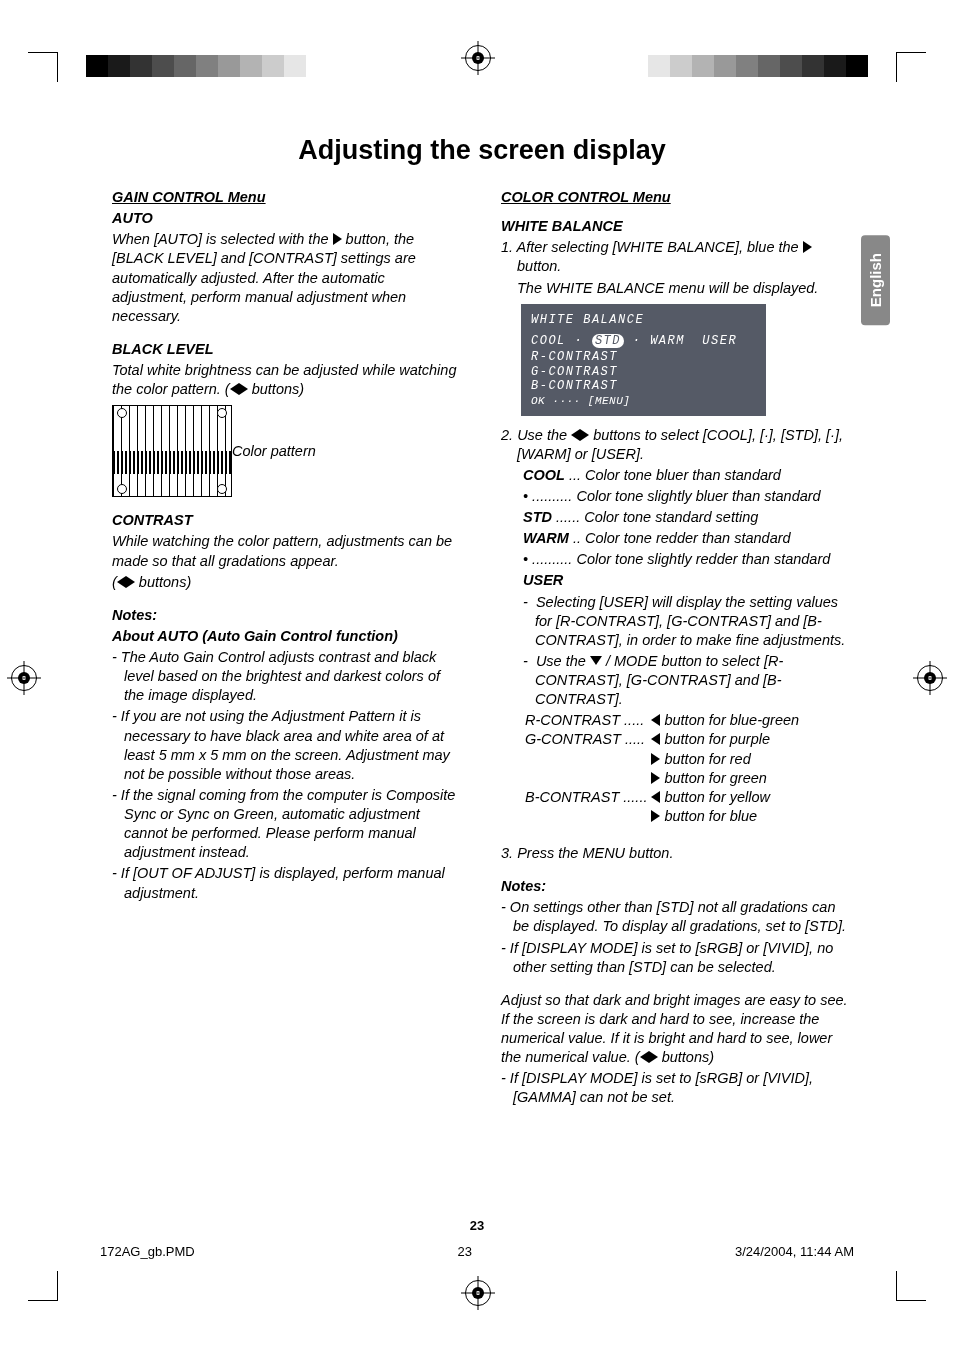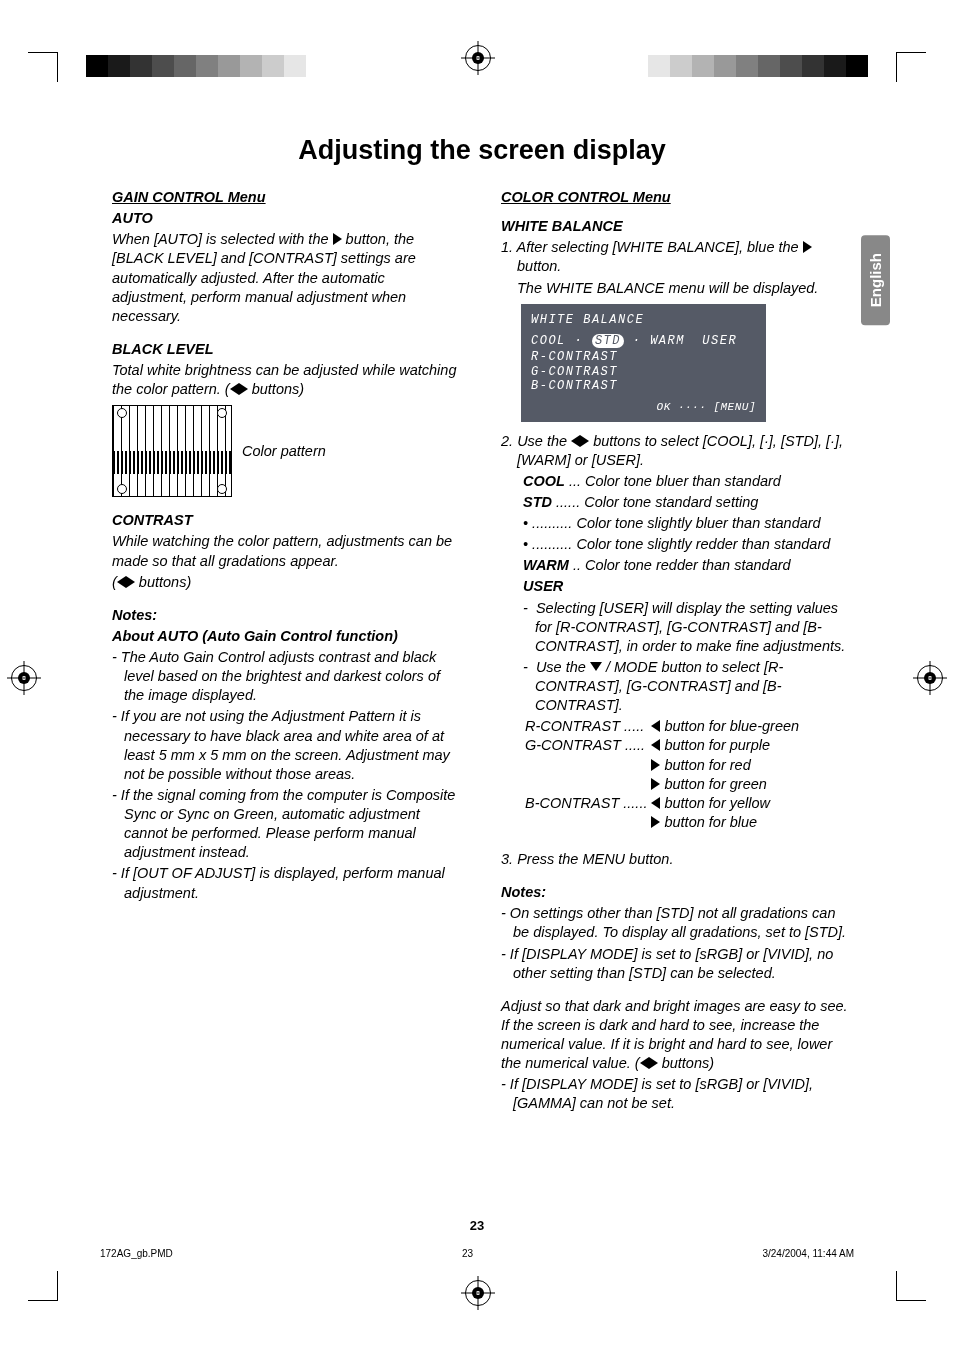--- a/index.html
+++ b/index.html
@@ -58,21 +58,21 @@
   .list-dash { padding-left: 12px; text-indent: -12px; margin: 0 0 2px 0; }
   .list-dash.last { margin-bottom: 14px; }
 
   .tri-r, .tri-l, .tri-d {
     display: inline-block; width: 0; height: 0; vertical-align: -1px;
   }
   .tri-r { border-top: 6px solid transparent; border-bottom: 6px solid transparent; border-left: 9px solid #000; }
   .tri-l { border-top: 6px solid transparent; border-bottom: 6px solid transparent; border-right: 9px solid #000; }
   .tri-d { border-left: 6px solid transparent; border-right: 6px solid transparent; border-top: 9px solid #000; vertical-align: 1px; }
 
-  .pattern-wrap { display:flex; align-items:center; gap:10px; margin: 6px 0 14px 0; }
+  .pattern-wrap { display:flex; align-items:center; margin: 6px 0 14px 0; }
   .pattern {
     width: 120px; height: 92px;
     border: 1px solid #000;
     display: flex; flex-direction: column;
   }
   .pattern .row { flex:1; position:relative; }
   .pattern .row.lines::before {
     content:""; position:absolute; inset:0;
     background-image: repeating-linear-gradient(to right, #000 0 1px, transparent 1px 8px);
   }
@@ -90,38 +90,38 @@
     color:#fff;
     padding: 8px 10px 6px 10px;
     width: 245px;
     font-family: "Courier New", monospace;
     font-size: 12px;
     letter-spacing: 1.5px;
     line-height: 1.45;
     margin: 6px 0 10px 20px;
   }
   .osd .sel { background:#fff; color:#555a66; padding: 0 3px; border-radius: 8px; }
-  .osd .ok { text-align: right; font-size: 11px; letter-spacing: 0.5px; margin-top: 6px; }
+  .osd .ok { text-align: left; font-size: 11px; letter-spacing: 0.5px; }
 
   .indent { margin-left: 22px; }
 
   .lang-tab {
     position: absolute;
     top: 100px; right: -38px;
     background:#888; color:#fff;
     padding: 18px 6px;
     font-size: 15px; font-weight: bold;
     writing-mode: vertical-rl; transform: rotate(180deg);
     border-radius: 4px;
   }
 
   .footer {
     position:absolute; bottom: 92px; left: 100px; right: 100px;
     display:flex; justify-content:space-between;
-    font-size: 10px; color:#000;
+    font-size: 13px; color:#000;
   }
   .pagenum { position:absolute; bottom: 118px; left: 0; right: 0; text-align:center; font-size: 13px; font-weight: bold; }
 
   table.contrast { border-collapse: collapse; margin-left: 22px; }
   table.contrast td { padding: 0 2px; vertical-align: top; }
 </style>
 </head>
 <body>
 
 <div class="crop-tl"></div>
@@ -243,24 +243,24 @@
           <div>R-CONTRAST</div>
           <div>G-CONTRAST</div>
           <div>B-CONTRAST</div>
         </div>
         <div class="ok">OK ···· [MENU]</div>
       </div>
 
       <div class="list-dash" style="text-indent:-16px;padding-left:16px">2. <span>Use the </span><span class="tri-l"></span><span class="tri-r"></span><span> buttons to select [COOL], [·], [STD], [·], [WARM] or [USER].</span></div>
 
       <div class="indent tight"><span class="bold">COOL</span><span> ... Color tone bluer than standard</span></div>
+      <div class="indent tight">• .......... Color tone slightly bluer than standard</div>
       <div class="indent tight"><span class="bold">STD</span><span> ...... Color tone standard setting</span></div>
-      <div class="indent tight">• .......... Color tone slightly bluer than standard</div>
+      <div class="indent tight"><span class="bold">WARM</span><span> .. Color tone redder than standard</span></div>
       <div class="indent tight">• .......... Color tone slightly redder than standard</div>
-      <div class="indent tight"><span class="bold">WARM</span><span> .. Color tone redder than standard</span></div>
       <div class="indent bold tight">USER</div>
 
       <div class="list-dash indent">- &nbsp;<span>Selecting [USER] will display the setting values for [R-CONTRAST], [G-CONTRAST] and [B-CONTRAST], in order to make fine adjustments.</span></div>
       <div class="list-dash indent">- &nbsp;<span>Use the </span><span class="tri-d"></span><span> / MODE button to select [R-CONTRAST], [G-CONTRAST] and [B-CONTRAST].</span></div>
 
       <table class="contrast">
         <tbody>
             <tr>
               <td>R-CONTRAST .....</td>
               <td><span class="tri-l"></span></td>

